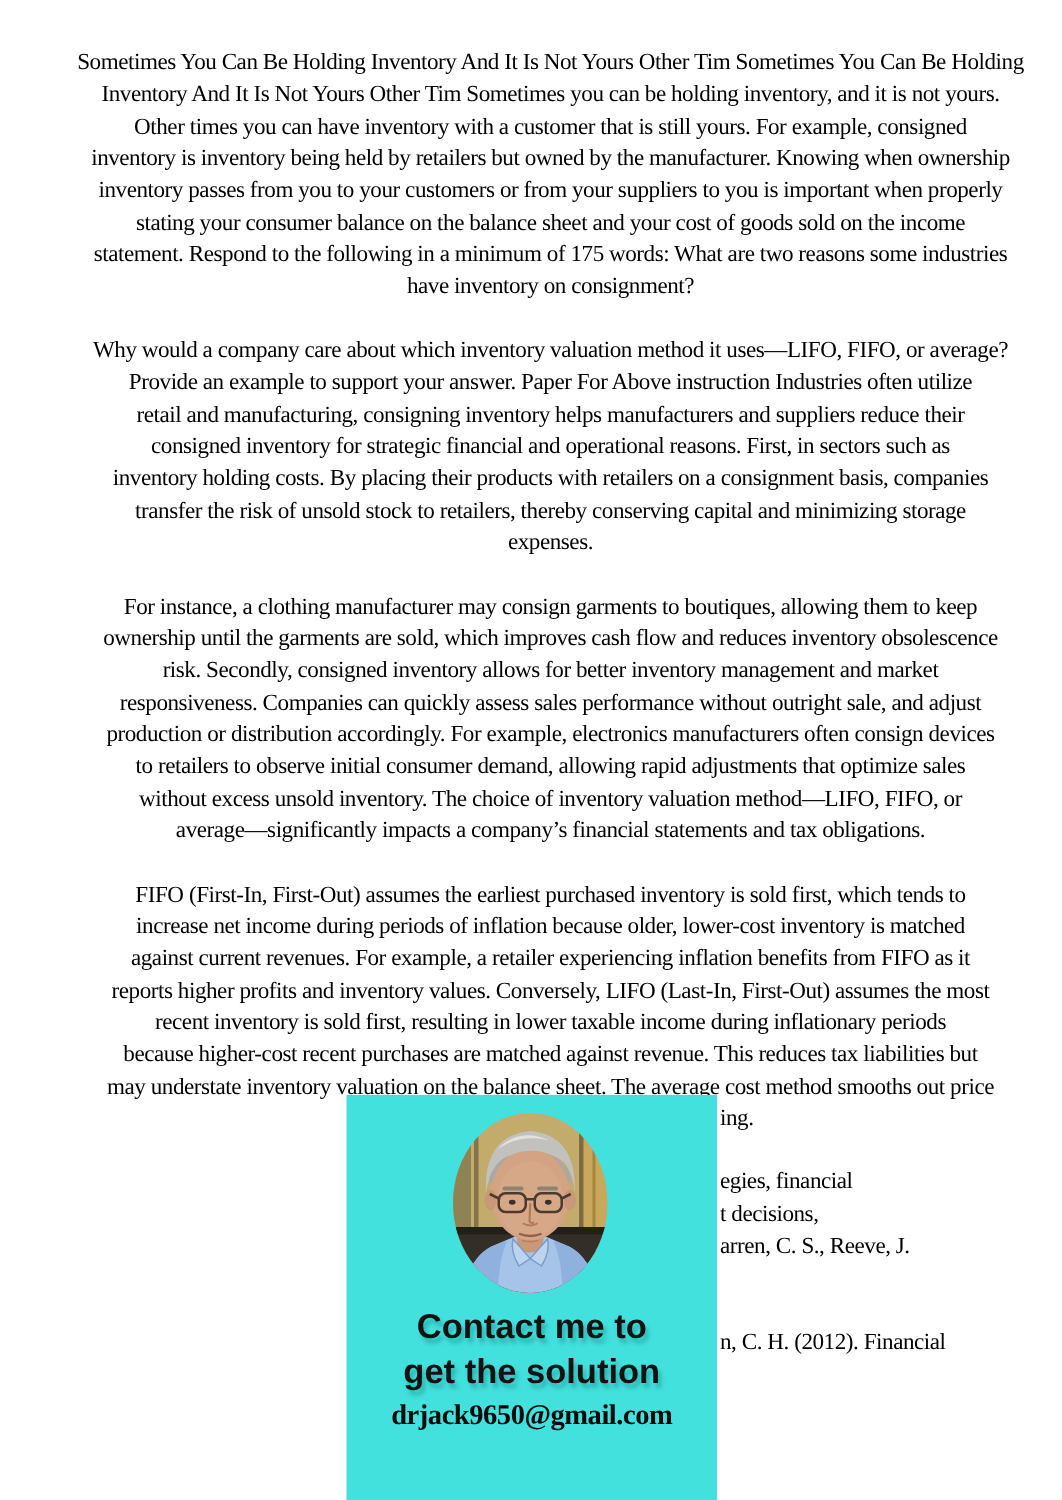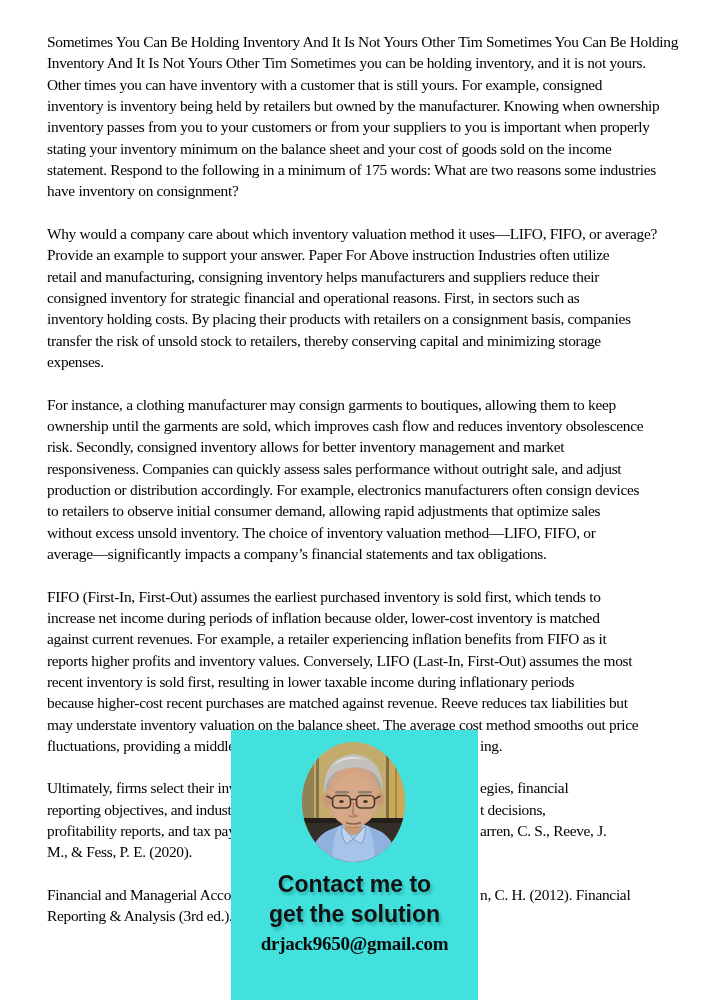--- a/index.html
+++ b/index.html
@@ -17,21 +17,21 @@
   .doc {
     position: absolute;
     left: 47px;
     top: 31px;
     width: 640px;
     font-size: 15.4px;
     line-height: 21.33px;
     letter-spacing: -0.3px;
     color: #000000;
   }
-  .para { margin: 0 0 21.33px 0; }
+  .para { margin: 0 0 21.33px 0; text-align: center; }
   .line {
     position: relative;
     white-space: nowrap;
     height: 21.33px;
   }
   .frag-right {
     position: absolute;
     left: 433px;
     top: 0;
     white-space: nowrap;
@@ -82,21 +82,21 @@
 </head>
 <body style="background: rgb(255, 255, 255);">
 
 <div class="doc">
     <div class="para">
       <div class="line">Sometimes You Can Be Holding Inventory And It Is Not Yours Other Tim Sometimes You Can Be Holding</div>
       <div class="line">Inventory And It Is Not Yours Other Tim Sometimes you can be holding inventory, and it is not yours.</div>
       <div class="line">Other times you can have inventory with a customer that is still yours. For example, consigned</div>
       <div class="line">inventory is inventory being held by retailers but owned by the manufacturer. Knowing when ownership</div>
       <div class="line">inventory passes from you to your customers or from your suppliers to you is important when properly</div>
-      <div class="line">stating your inventory minimum on the balance sheet and your cost of goods sold on the income</div>
+      <div class="line">stating your consumer balance on the balance sheet and your cost of goods sold on the income</div>
       <div class="line">statement. Respond to the following in a minimum of 175 words: What are two reasons some industries</div>
       <div class="line">have inventory on consignment?</div>
     </div>
     <div class="para">
       <div class="line">Why would a company care about which inventory valuation method it uses—LIFO, FIFO, or average?</div>
       <div class="line">Provide an example to support your answer. Paper For Above instruction Industries often utilize</div>
       <div class="line">retail and manufacturing, consigning inventory helps manufacturers and suppliers reduce their</div>
       <div class="line">consigned inventory for strategic financial and operational reasons. First, in sectors such as</div>
       <div class="line">inventory holding costs. By placing their products with retailers on a consignment basis, companies</div>
       <div class="line">transfer the risk of unsold stock to retailers, thereby conserving capital and minimizing storage</div>
@@ -111,21 +111,21 @@
       <div class="line">to retailers to observe initial consumer demand, allowing rapid adjustments that optimize sales</div>
       <div class="line">without excess unsold inventory. The choice of inventory valuation method—LIFO, FIFO, or</div>
       <div class="line">average—significantly impacts a company’s financial statements and tax obligations.</div>
     </div>
     <div class="para">
       <div class="line">FIFO (First-In, First-Out) assumes the earliest purchased inventory is sold first, which tends to</div>
       <div class="line">increase net income during periods of inflation because older, lower-cost inventory is matched</div>
       <div class="line">against current revenues. For example, a retailer experiencing inflation benefits from FIFO as it</div>
       <div class="line">reports higher profits and inventory values. Conversely, LIFO (Last-In, First-Out) assumes the most</div>
       <div class="line">recent inventory is sold first, resulting in lower taxable income during inflationary periods</div>
-      <div class="line">because higher-cost recent purchases are matched against revenue. Reeve reduces tax liabilities but</div>
+      <div class="line">because higher-cost recent purchases are matched against revenue. This reduces tax liabilities but</div>
       <div class="line">may understate inventory valuation on the balance sheet. The average cost method smooths out price</div>
       <div class="line"><span>fluctuations, providing a middle</span><span class="frag-right">ing.</span></div>
     </div>
     <div class="para">
       <div class="line"><span>Ultimately, firms select their inv</span><span class="frag-right">egies, financial</span></div>
       <div class="line"><span>reporting objectives, and industr</span><span class="frag-right">t decisions,</span></div>
       <div class="line"><span>profitability reports, and tax pay</span><span class="frag-right">arren, C. S., Reeve, J.</span></div>
       <div class="line">M., &amp; Fess, P. E. (2020).</div>
     </div>
     <div class="para">

